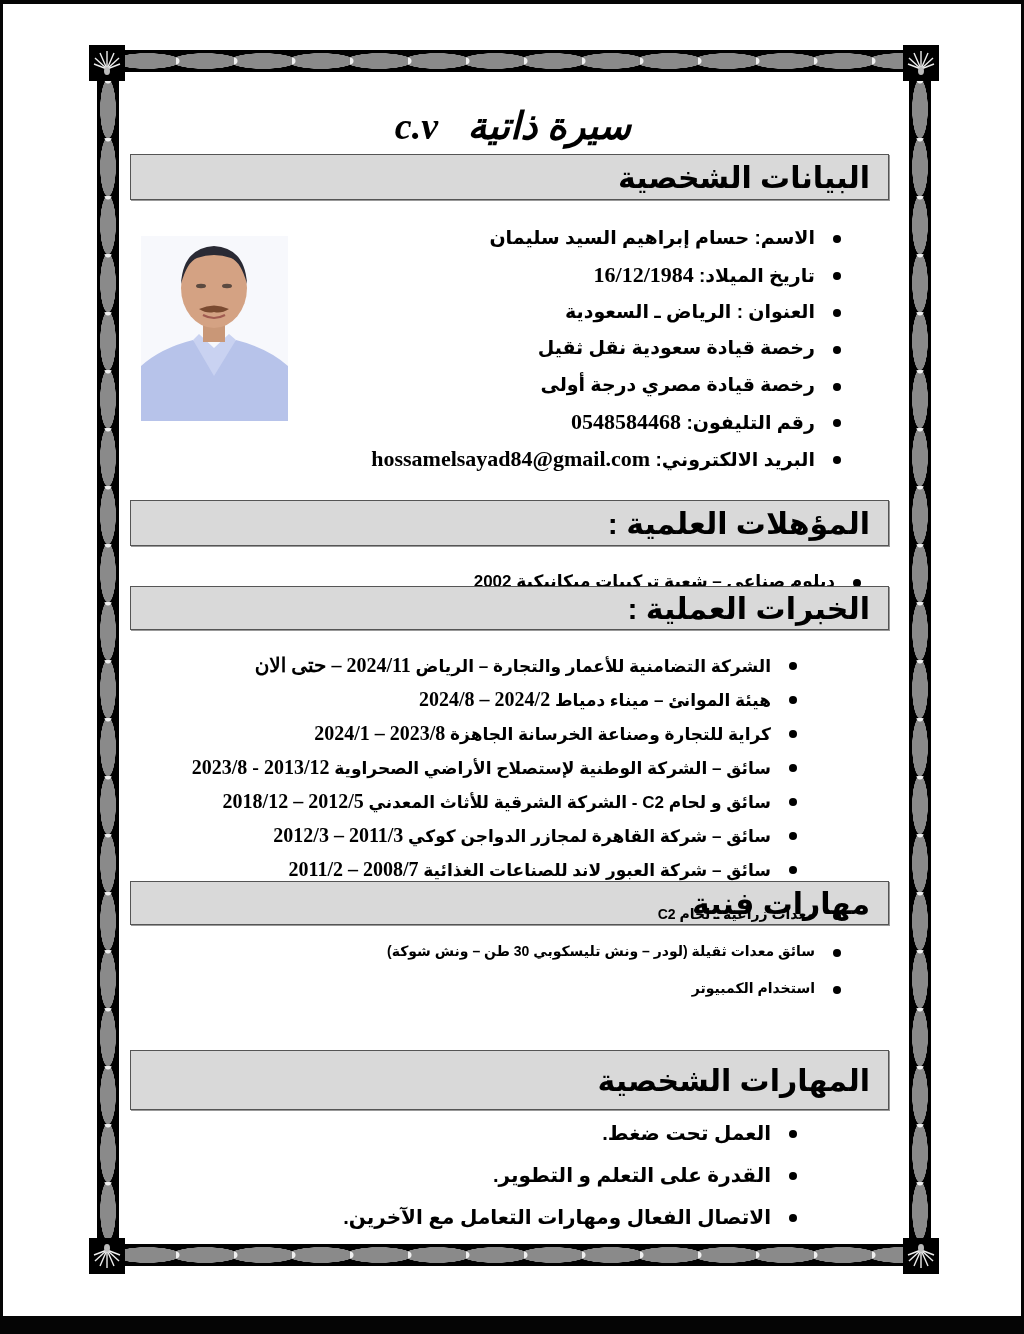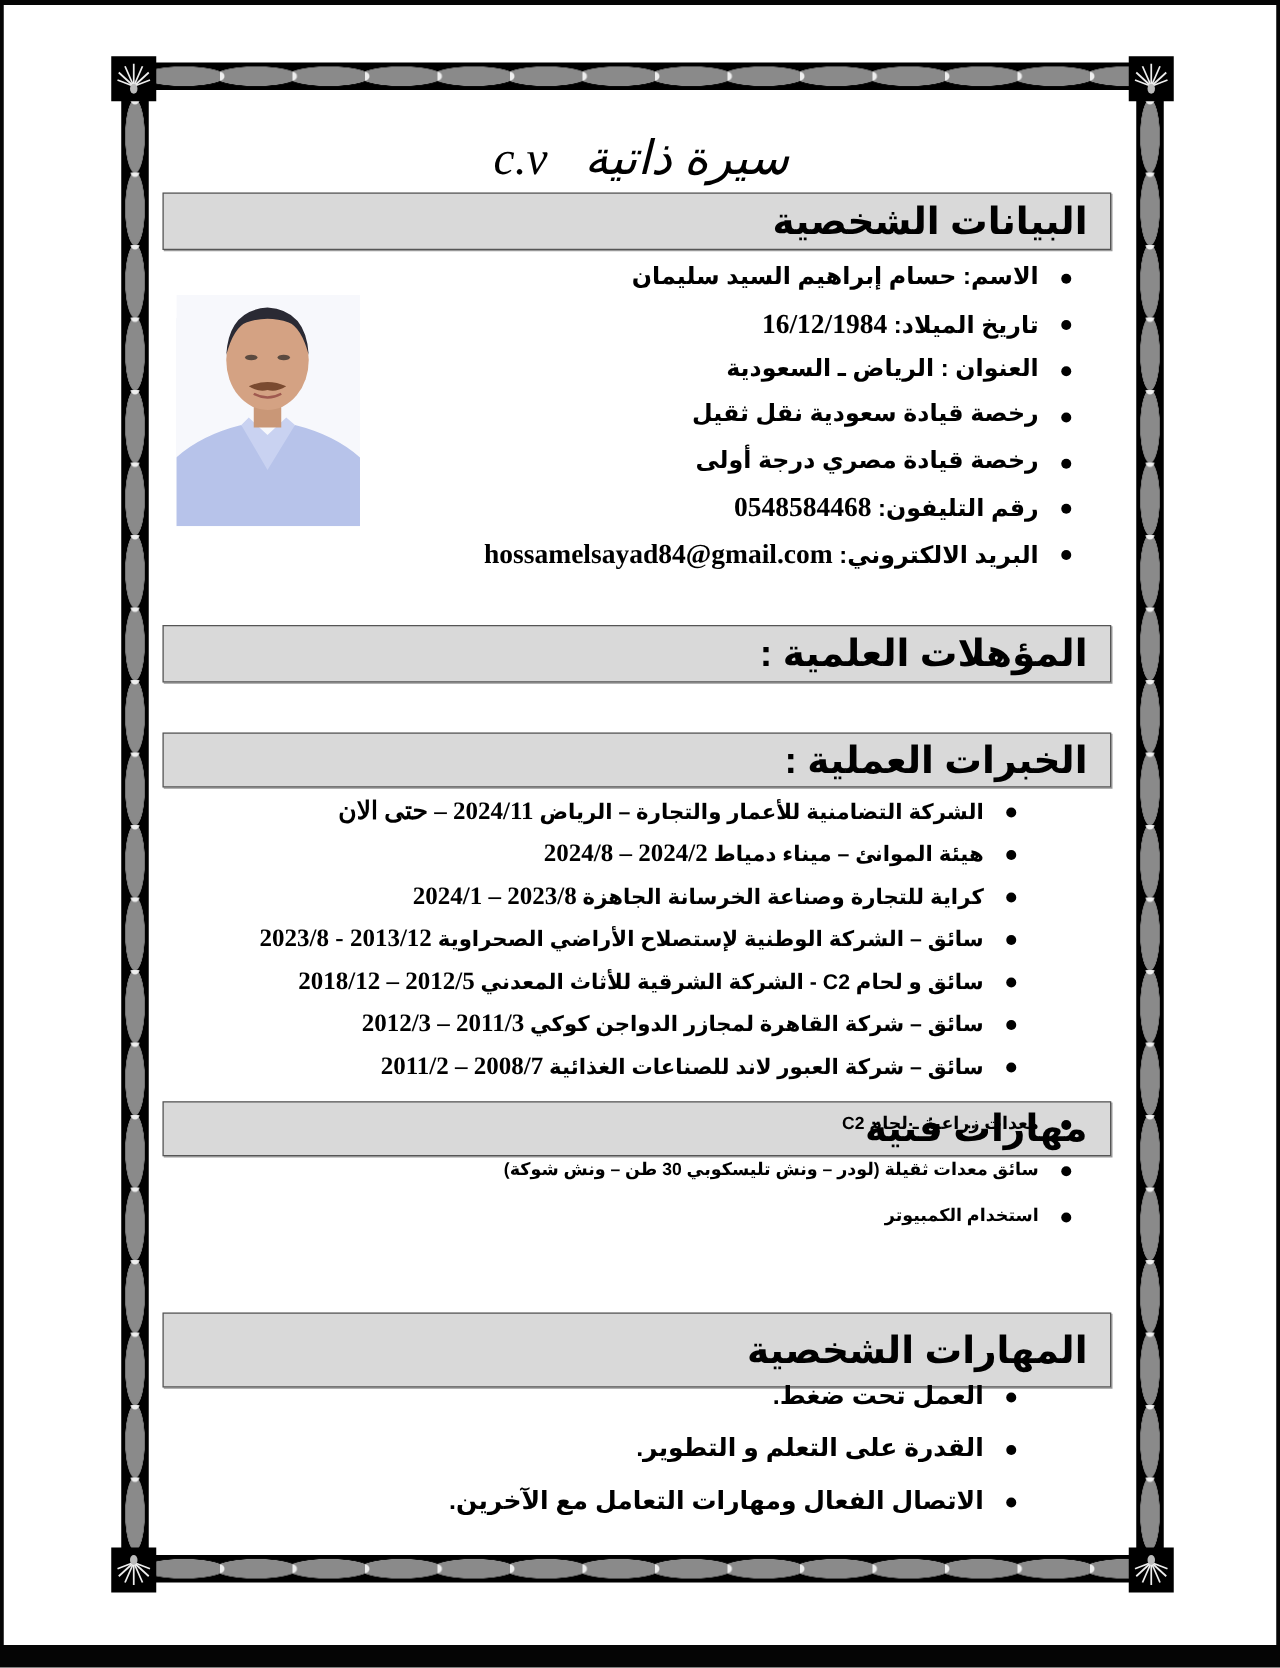--- a/index.html
+++ b/index.html
@@ -51,21 +51,21 @@
     .corner svg { width: 32px; height: 32px; }
     .corner-tl { left: 86px; top: 41px; }
     .corner-tr { left: 900px; top: 41px; }
     .corner-bl { left: 86px; top: 1234px; }
     .corner-br { left: 900px; top: 1234px; }
 
     
     .title {
       position: absolute; left: 300px; top: 100px; width: 420px; text-align: center;
       font-family: "Liberation Serif", "DejaVu Serif", serif;
-      font-style: italic; font-weight: normal; font-size: 38px; color: #000;
+      font-style: italic; font-weight: bold; font-size: 38px; color: #000;
       direction: rtl;
     }
     .title .latin { direction: ltr; unicode-bidi: isolate; margin-right: 20px; }
 
     
     .section-bar {
       position: absolute; left: 127px; width: 759px;
       background: #d9d9d9;
       border: 1.5px solid #555;
       box-shadow: 1px 1px 0 #999;
@@ -75,21 +75,21 @@
       display: flex; align-items: center;
     }
     .bar-personal { top: 150px; height: 46px; font-size: 30px; }
     .bar-quals { top: 496px; height: 46px; font-size: 30px; }
     .bar-exp { top: 582px; height: 44px; font-size: 30px; }
     .bar-tech { top: 877px; height: 44px; font-size: 30px; }
     .bar-soft { top: 1046px; height: 60px; font-size: 30px; }
 
     
     ul.items {
-      position: absolute; margin: 0; padding: 0; list-style: none;
+      position: absolute; margin: 16px; padding: 0; list-style: none;
       direction: rtl; text-align: right; color: #000; font-weight: bold;
     }
     ul.items li {
       position: relative; padding-right: 34px; white-space: nowrap;
     }
     ul.items li::before {
       content: ""; position: absolute; right: 8px; top: 50%;
       width: 8px; height: 8px; margin-top: -3px; border-radius: 50%; background: #000;
     }
     .personal-list { right: 156px; top: 200px; font-size: 19px; }
@@ -216,20 +216,23 @@
       <ellipse cx="60" cy="50" rx="5" ry="2.2" fill="#5b4a40"></ellipse>
       <ellipse cx="86" cy="50" rx="5" ry="2.2" fill="#5b4a40"></ellipse>
       <path d="M58 73 Q73 66 88 73 Q80 78 73 76 Q66 78 58 73 Z" fill="#7a4a30"></path>
       <path d="M62 79 Q73 85 84 79" stroke="#a05a50" stroke-width="2" fill="none"></path>
     </svg>
   </div>
 
   <div class="section-bar bar-quals">
     <span>المؤهلات العلمية :</span>
   </div>
+  <ul class="items quals-list">
+    <li><span>دبلوم صناعي – شعبة تركيبات ميكانيكية</span> <span class="ltr">2002</span></li>
+  </ul>
 
   <div class="section-bar bar-exp">
     <span>الخبرات العملية  :</span>
   </div>
   <ul class="items exp-list">
     <li><span>الشركة التضامنية للأعمار والتجارة – الرياض</span> <span class="dates">2024/11  – حتى الان</span></li>
     <li><span>هيئة الموانئ – ميناء دمياط</span> <span class="dates">2024/2 – 2024/8</span></li>
     <li><span>كراية للتجارة وصناعة الخرسانة الجاهزة</span> <span class="dates">2023/8 – 2024/1</span></li>
     <li><span>سائق – الشركة الوطنية لإستصلاح الأراضي الصحراوية</span> <span class="dates">2013/12 - 2023/8</span></li>
     <li><span>سائق و لحام  C2  - الشركة الشرقية للأثاث المعدني</span> <span class="dates">2012/5 – 2018/12</span></li>

